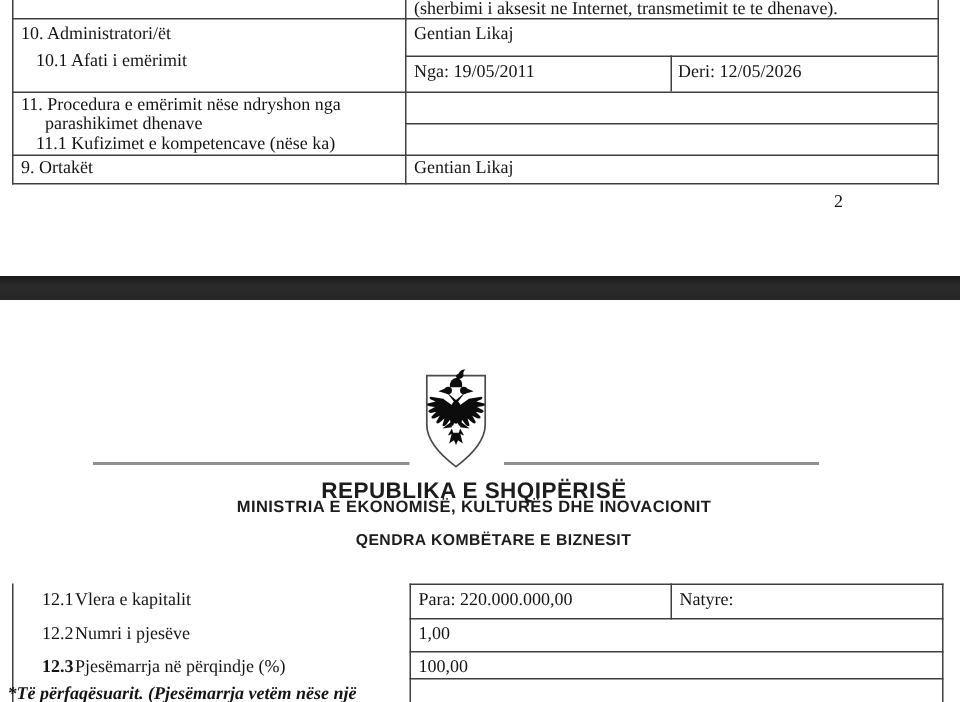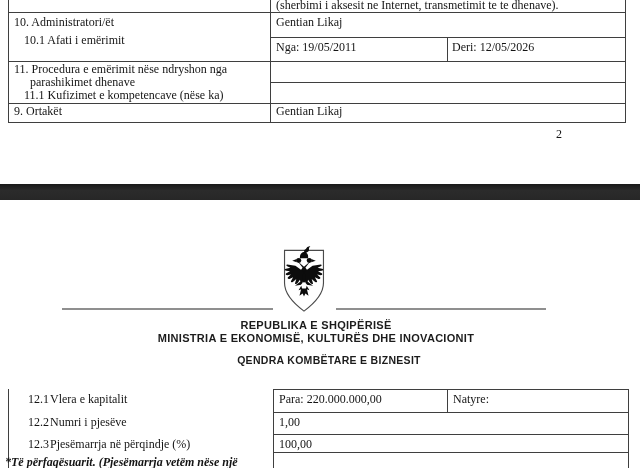--- a/index.html
+++ b/index.html
@@ -82,39 +82,39 @@
         <polygon points="57,80 70,90 56,88"></polygon>
         <polygon points="44,90 38,100 46,97"></polygon>
         <polygon points="56,90 62,100 54,97"></polygon>
         <polygon points="44,96 56,96 60,112 53,107 50,114 47,107 40,112"></polygon>
       </g>
     </svg>
 
     <div class="rule" style="left:62px; top:308px; width:211px;"></div>
     <div class="rule" style="left:336px; top:308px; width:210px;"></div>
 
-    <div class="hdr" style="top:319px; font-size:11px;">REPUBLIKA E SHQIPËRISË</div>
+    <div class="hdr" style="top:319px; font-size:15px;">REPUBLIKA E SHQIPËRISË</div>
     <div class="hdr" style="top:332px; font-size:11px;">MINISTRIA E EKONOMISË, KULTURËS DHE INOVACIONIT</div>
     <div class="hdr" style="top:354px; font-size:10.5px;margin-left:13px;">QENDRA KOMBËTARE E BIZNESIT</div>
 
     <div class="vline" style="left:8px; top:389px; height:79px;"></div>
     <div class="vline" style="left:273px; top:389px; height:79px;"></div>
     <div class="vline" style="left:628px; top:389px; height:79px;"></div>
     <div class="vline" style="left:447px; top:389px; height:24px;"></div>
     <div class="hline" style="top:389px; left:273px; width:356px;"></div>
     <div class="hline" style="top:412px; left:273px; width:356px;"></div>
     <div class="hline" style="top:434px; left:273px; width:356px;"></div>
     <div class="hline" style="top:452px; left:273px; width:356px;"></div>
 
     <div class="txt" style="left:28px; top:393px;">12.1</div>
     <div class="txt" style="left:50px; top:393px;">Vlera e kapitalit</div>
     <div class="txt" style="left:279px; top:393px;">Para: 220.000.000,00</div>
     <div class="txt" style="left:453px; top:393px;text-align:right;">Natyre:</div>
     <div class="txt" style="left:28px; top:416px;">12.2</div>
     <div class="txt" style="left:50px; top:416px;">Numri i pjesëve</div>
     <div class="txt" style="left:279px; top:416px;">1,00</div>
-    <div class="txt" style="left:28px; top:438px;">12.3</div>
+    <div class="txt" style="left:28px; top:438px;font-weight:bold;">12.3</div>
     <div class="txt" style="left:50px; top:438px;">Pjesëmarrja në përqindje (%)</div>
     <div class="txt" style="left:279px; top:438px;">100,00</div>
     <div class="txt footnote" style="left:5px; top:456px;">*Të përfaqësuarit. (Pjesëmarrja vetëm nëse një</div>
   </div>
 
 </div>
 
 </body></html>

